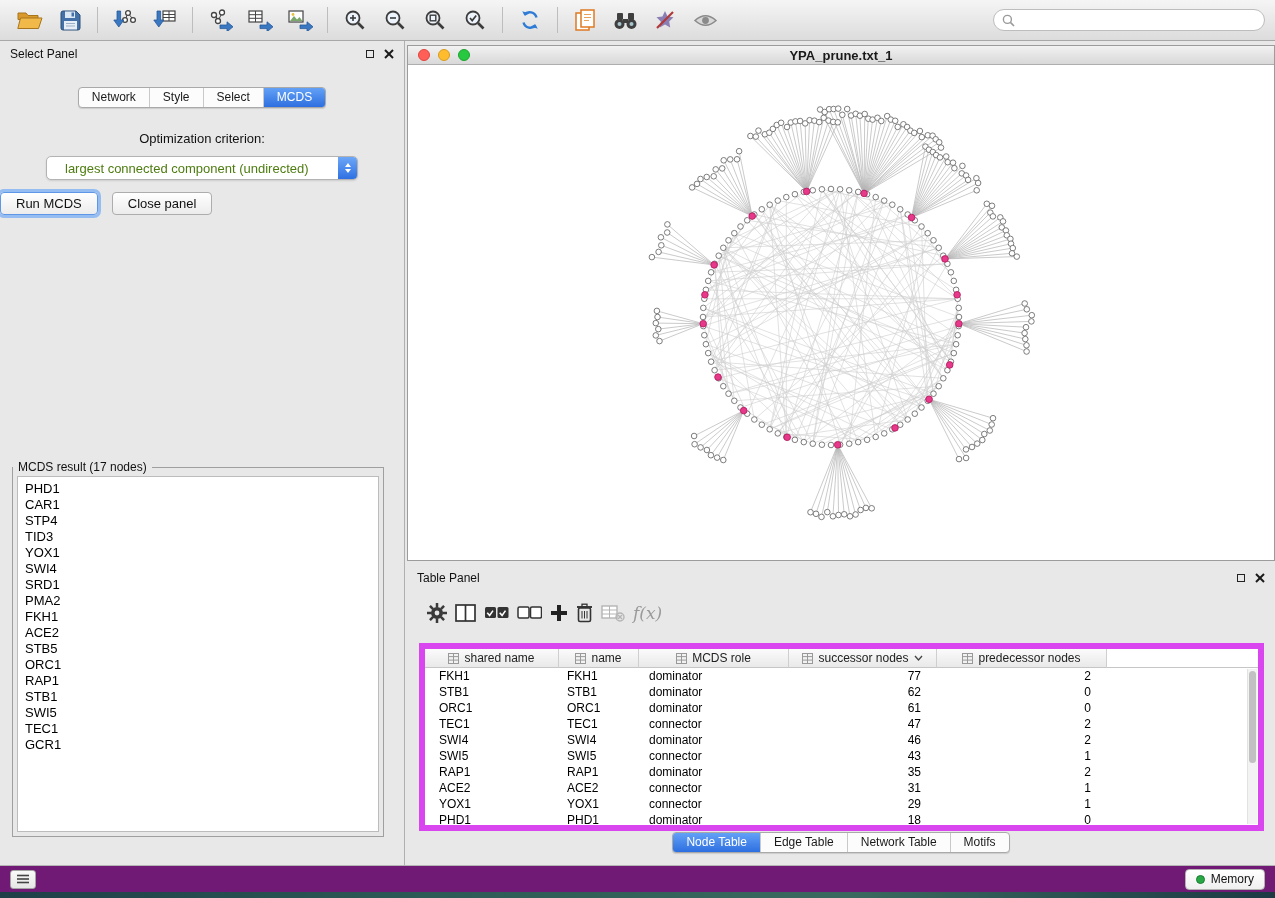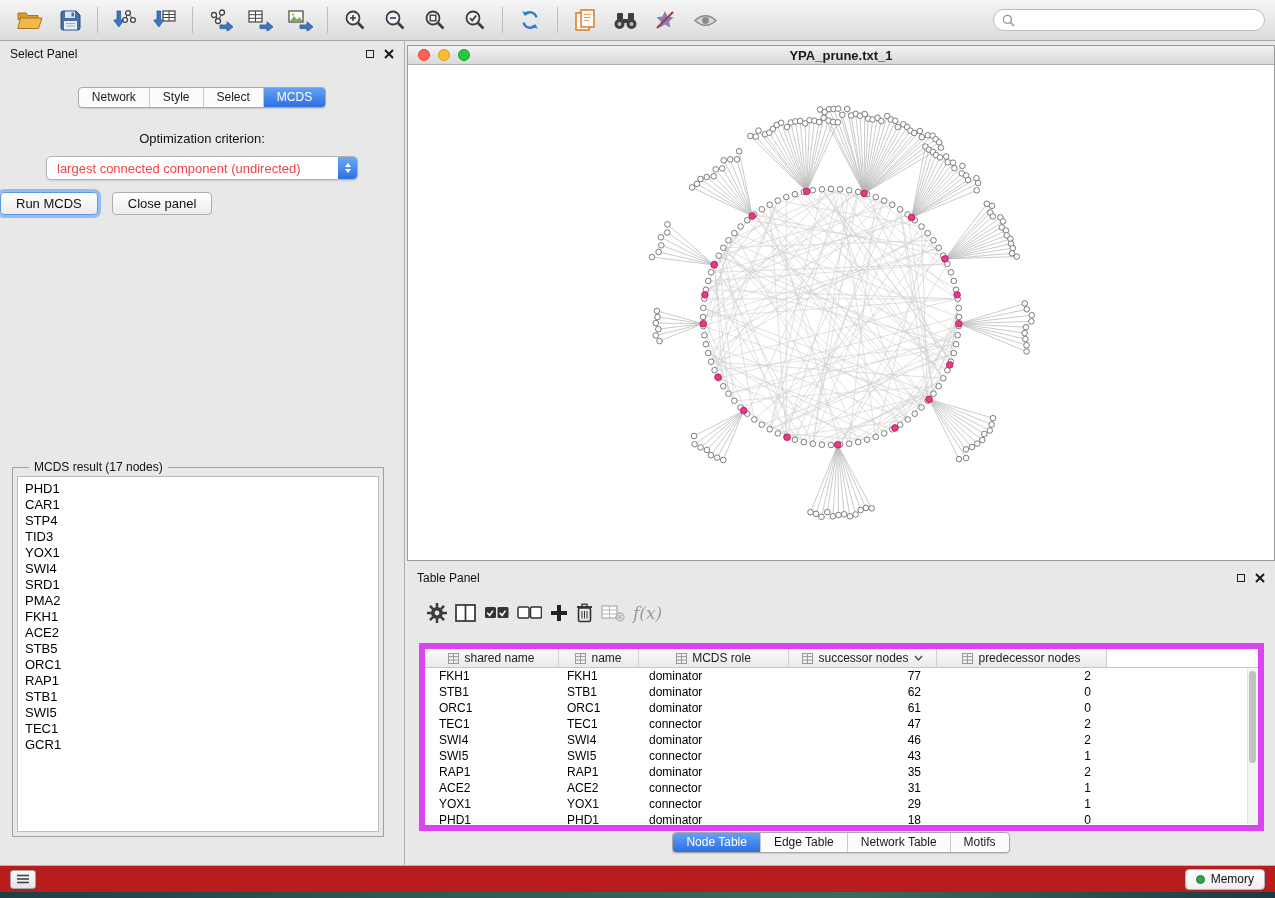--- a/index.html
+++ b/index.html
@@ -23,29 +23,29 @@
 .seg-tabs{display:flex;border:1px solid #a9a9a9;border-radius:4px;background:#fcfcfc;height:21px;width:max-content;box-shadow:0 1px 1px rgba(0,0,0,.12);overflow:hidden}
 .seg-tab{padding:0 13px;font-size:12px;line-height:19px;color:#1a1a1a;border-right:1px solid #c9c9c9;cursor:default;white-space:nowrap}
 .seg-tab:last-child{border-right:none}
 .seg-tab.selected{background:linear-gradient(#63a1f6,#2d6fe0);color:#fff}
 
 
 .control-panel{position:absolute;left:0;top:41px;width:405px;height:824px;background:#e8e8e8;border-right:1px solid #b0b0b0}
 .cp-tabs-wrap{display:flex;justify-content:center;margin-top:20px}
 .opt-label{text-align:center;margin-top:23px;font-size:13px;color:#111}
 .dropdown{width:312px;height:24px;margin:10px auto 0;background:#fff;border:1px solid #b3b3b3;border-radius:5px;display:flex;align-items:center;overflow:hidden;box-shadow:0 1px 2px rgba(0,0,0,.12)}
-.dd-text{flex:1;font-size:13px;padding-left:10px;color:#ef4444;white-space:nowrap}
+.dd-text{flex:1;font-size:13px;padding-left:18px;color:#4d7c0f;white-space:nowrap}
 .dd-stepper{width:19px;height:24px;background:linear-gradient(#6fa9f8,#2b6ee2);display:flex;flex-direction:column;align-items:center;justify-content:center;gap:2px}
 .tri-up{width:0;height:0;border-left:3.5px solid transparent;border-right:3.5px solid transparent;border-bottom:4px solid #fff}
 .tri-down{width:0;height:0;border-left:3.5px solid transparent;border-right:3.5px solid transparent;border-top:4px solid #fff}
 .btn-row{display:flex;justify-content:flex-start;gap:14px;margin-top:12px}
 .btn{height:23px;padding:0 15px;border:1px solid #adadad;border-radius:4px;background:linear-gradient(#ffffff,#ececec);font-size:13px;color:#111;font-family:inherit}
 .btn.focused{box-shadow:0 0 0 3px rgba(106,166,246,.65);border-color:#5e97e8}
 .result-group{position:absolute;left:12px;top:426px;width:372px;height:370px;border:1px solid #9f9f9f}
-.result-label{position:absolute;top:-8px;left:16px;background:#e8e8e8;padding:0 5px;font-size:12px;color:#111}
+.result-label{position:absolute;top:-8px;left:0;background:#e8e8e8;padding:0 5px;font-size:12px;color:#111}
 .result-list{position:absolute;left:4px;right:4px;top:8px;bottom:4px;background:#fff;border:1px solid #bcbcbc;padding:4px 0 0 7px;overflow:hidden}
 .mcds-item{font-size:13px;line-height:16px;color:#000}
 
 
 .net-window{position:absolute;left:407px;top:45px;width:868px;height:516px;background:#fff;border:1px solid #9c9c9c}
 .net-titlebar{position:relative;height:19px;background:linear-gradient(#f2f2f2,#d8d8d8);border-bottom:1px solid #aeaeae;display:flex;align-items:center;justify-content:center;font-size:13px;font-weight:bold;color:#1a1a1a}
 .traffic{position:absolute;left:10px;top:3px;display:flex;gap:8px}
 .traffic span{width:12px;height:12px;border-radius:50%;display:block}
 .tl-red{background:#ff5f57;border:1px solid #e0443e}
 .tl-yellow{background:#febc2e;border:1px solid #d89c1f}
@@ -63,21 +63,21 @@
 .th.filler{background:#fff;border-right:none;border-bottom:1px solid #c6c6c6}
 .trow{display:grid;grid-template-columns:134px 80px 150px 148px 170px 1fr;height:16px;align-items:center}
 .td{font-size:12px;color:#000;white-space:nowrap;overflow:hidden}
 .td.l14{padding-left:14px}.td.l8{padding-left:8px}.td.l10{padding-left:10px}
 .td.num{text-align:right;padding-right:16px}
 .vscroll{position:absolute;right:1px;top:20px;bottom:1px;width:10px;background:#f3f3f3;border-left:1px solid #e2e2e2}
 .vthumb{position:absolute;left:1px;right:1px;top:2px;height:92px;background:#c1c1c1;border-radius:5px}
 .tp-tabs-wrap{position:absolute;left:0;right:0;bottom:5px;display:flex;justify-content:center}
 
 
-.status-bar{position:absolute;left:0;top:865px;width:1275px;height:27px;background:#b91c1c;border-top:1px solid #b4b4b4;display:flex;align-items:center;padding:0 10px}
+.status-bar{position:absolute;left:0;top:865px;width:1275px;height:27px;background:#701a75;border-top:1px solid #b4b4b4;display:flex;align-items:center;padding:0 10px}
 .list-btn{width:26px;height:19px;border:1px solid #a5a5a5;border-radius:3px;background:linear-gradient(#fafafa,#e6e6e6);display:flex;align-items:center;justify-content:center}
 .memory-btn{margin-left:auto;height:21px;border:1px solid #b2b2b2;border-radius:4px;background:linear-gradient(#fff,#efefef);display:flex;align-items:center;gap:6px;padding:0 10px;font-size:12px;color:#111}
 .mem-dot{width:9px;height:9px;border-radius:50%;background:#28a745;border:1px solid #1d7d33}
 .desktop-strip{position:absolute;left:0;top:892px;width:1275px;height:6px;background:linear-gradient(90deg,#1f3f48,#2c5a55,#3a6a5f,#1d3a44)}
 </style>
 </head>
 <body>
 
 <div id="app">
 

